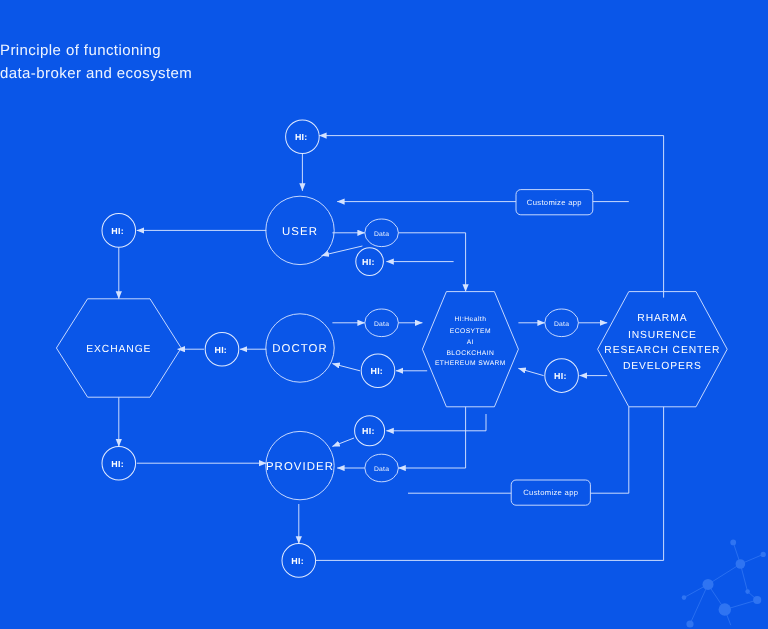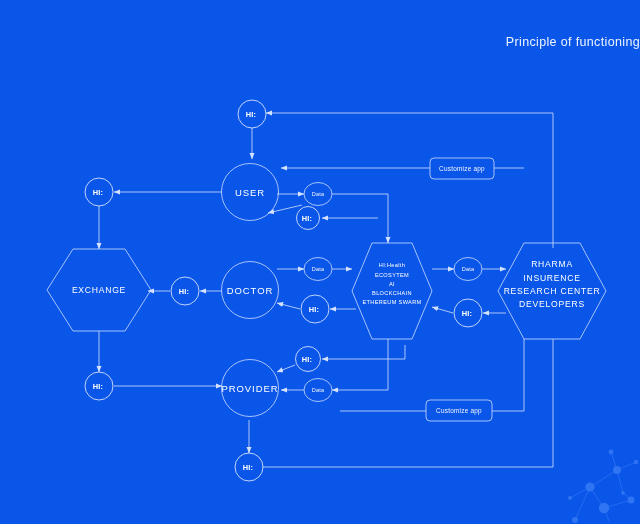--- a/index.html
+++ b/index.html
@@ -21,21 +21,21 @@
     left: 0;
     top: 0;
     width: 640px;
     height: 524px;
   }
   .title-block {
     position: absolute;
     left: 0;
     top: 33px;
     width: 640px;
-    text-align: right;
+    text-align: left;
     color: #eef4ff;
     font-size: 12.5px;
     line-height: 19px;
     letter-spacing: 0.35px;
     font-weight: 400;
     pointer-events: none;
   }
   .title-line { display: block; }
 
   
@@ -106,20 +106,21 @@
   .deco-line { stroke: #2f74f2; stroke-width: 0.7; fill: none; }
   .deco-dot  { fill: #2f74f2; }
 </style>
 </head>
 <body>
 
 <div id="stage">
 
   <div class="title-block">
     <span class="title-line">Principle of functioning</span>
+    <span class="title-line">data-broker and ecosystem</span>
   </div>
 
   <svg id="diagram-svg" viewBox="0 0 640 524">
     <defs>
       <marker id="arw" markerWidth="7" markerHeight="7" refX="6.2" refY="2.6" orient="auto" markerUnits="userSpaceOnUse">
         <path d="M0,0 L6.4,2.6 L0,5.2 z" fill="#d4e2ff"></path>
       </marker>
     </defs>
 
     <g>

